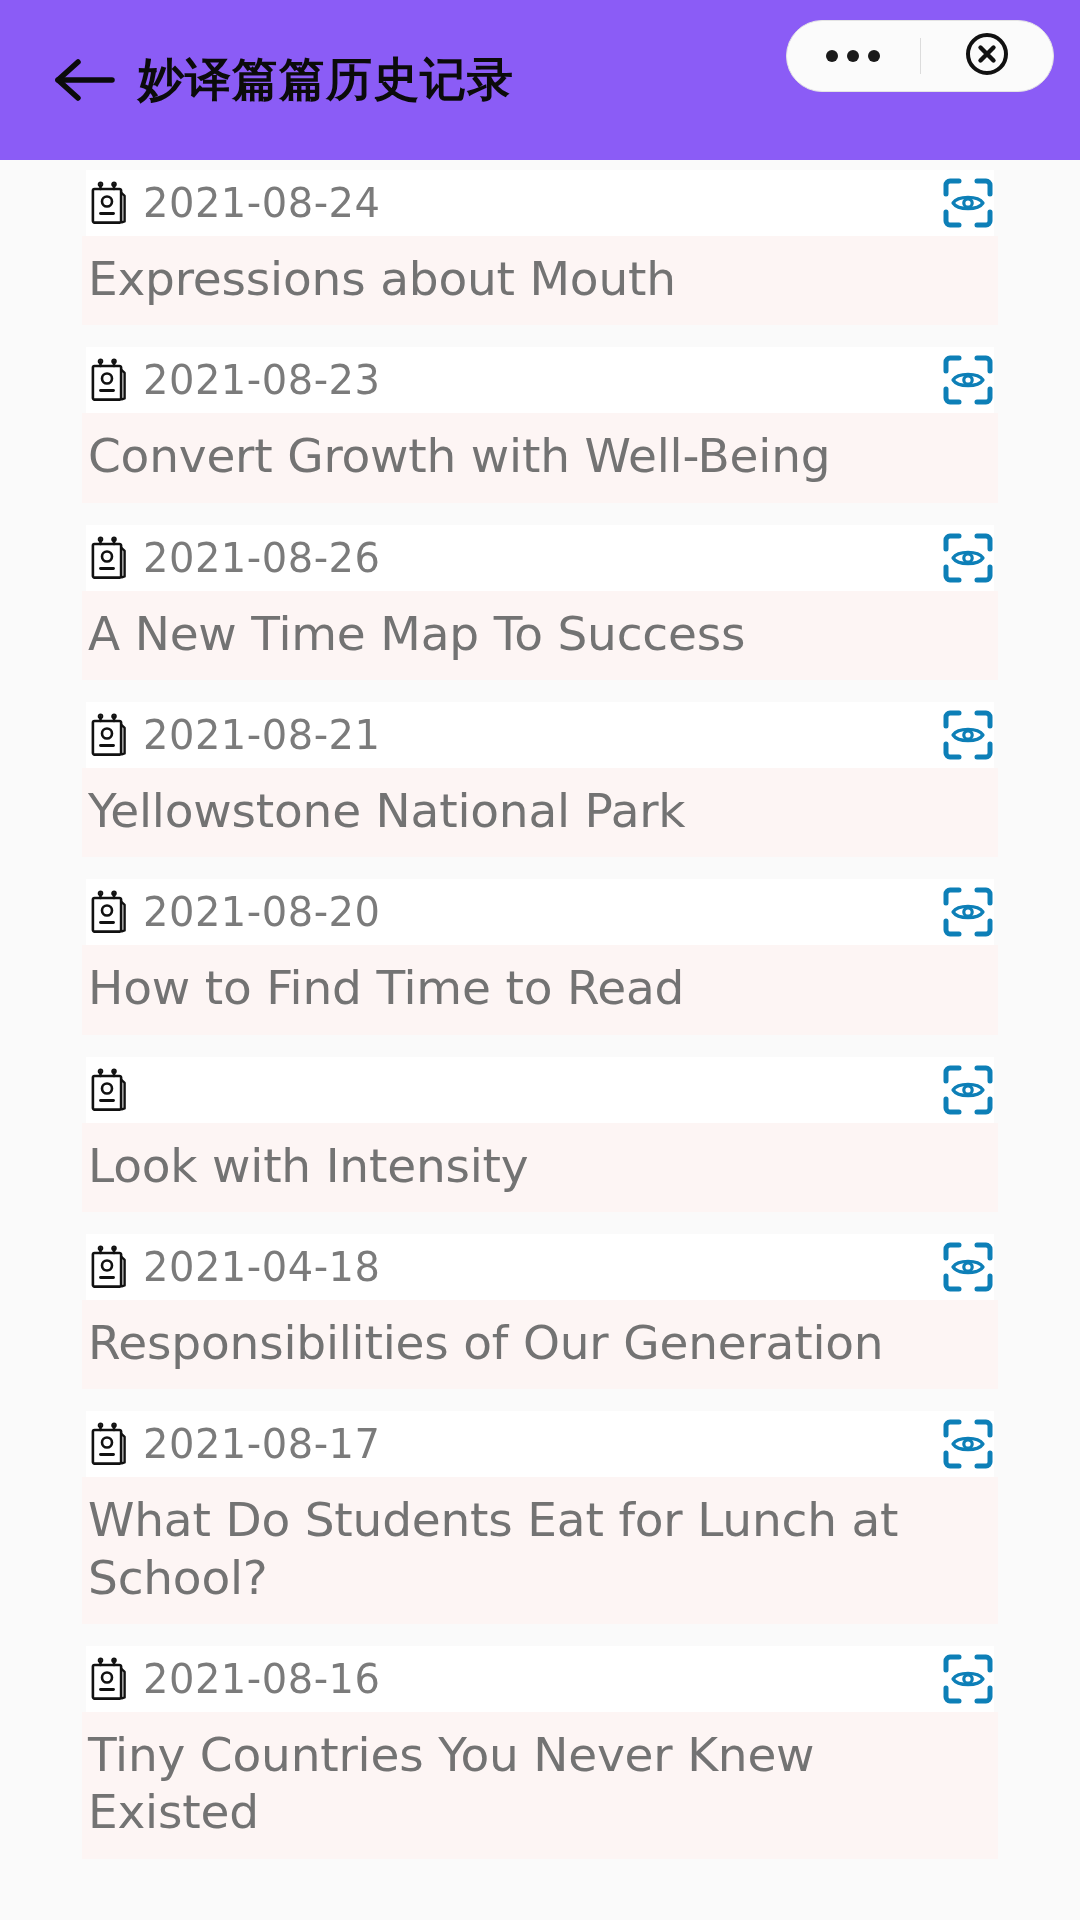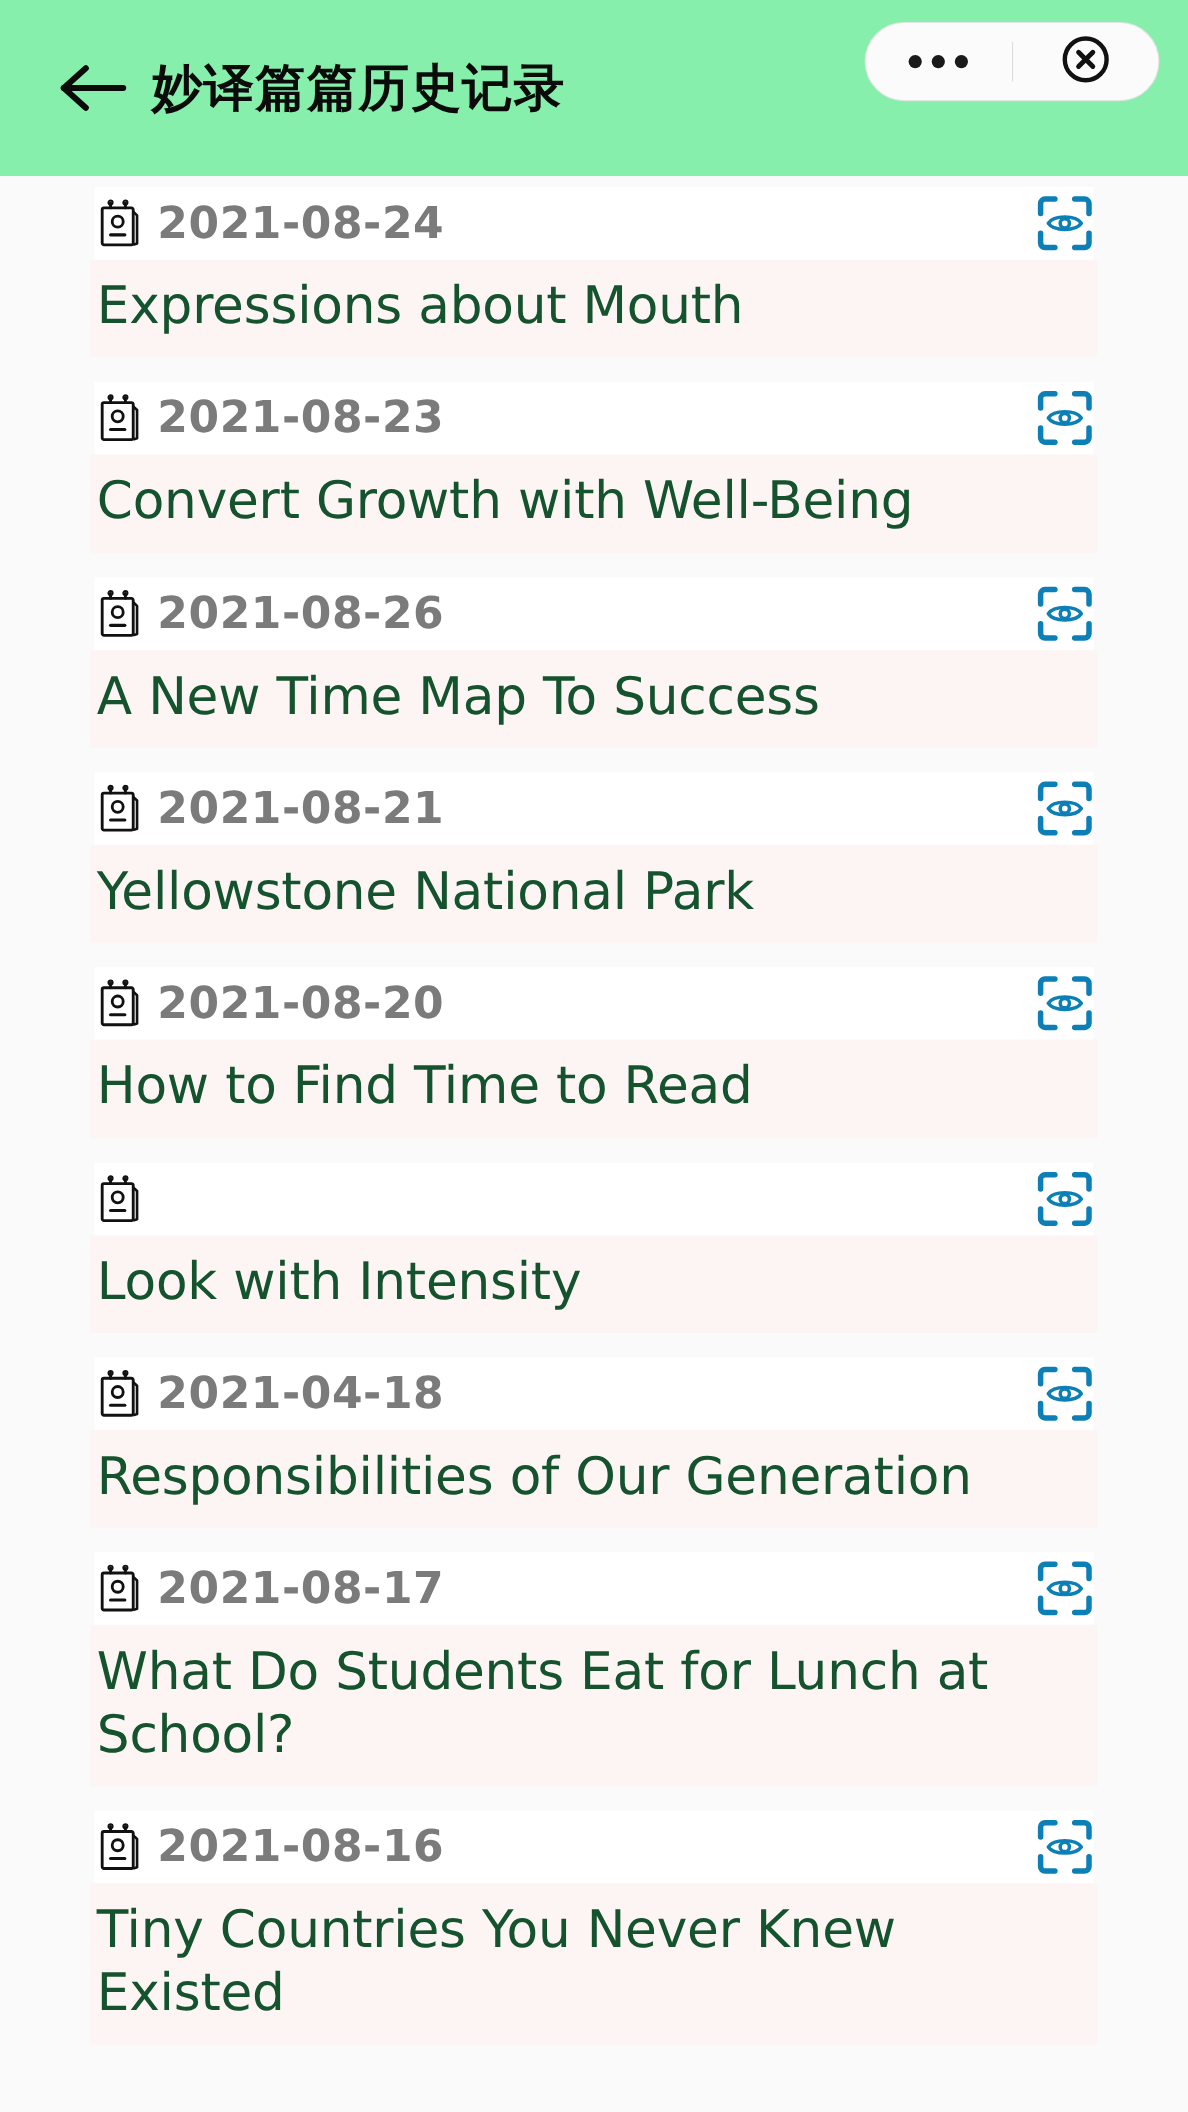--- a/index.html
+++ b/index.html
@@ -10,21 +10,21 @@
     background: #fafafa;
     font-family: "Liberation Sans", "DejaVu Sans", sans-serif;
     -webkit-font-smoothing: antialiased;
     overflow: hidden;
   }
 
   
   .navbar {
     position: relative;
     height: 160px;
-    background: #86efac;
+    background: #8b5cf6;
     display: flex;
     align-items: center;
     box-sizing: border-box;
     padding-left: 48px;
   }
 
   .back-btn {
     width: 74px;
     height: 74px;
     display: flex;
@@ -97,21 +97,20 @@
 
   .date-row {
     position: relative;
     display: flex;
     align-items: center;
     background: #ffffff;
     margin: 0 86px 0 86px;
     height: 66px;
     padding-left: 2px;
     box-sizing: border-box;
-    font-weight: bold;
   }
 
   .memo-icon {
     width: 40px;
     height: 44px;
     flex: none;
     display: block;
   }
 
   .date-text {
@@ -135,21 +134,21 @@
 
   .title-row {
     background: #fdf5f4;
     margin: 0 82px 0 82px;
     padding: 14px 10px 18px 6px;
     box-sizing: border-box;
   }
 
   .title-text {
     font-size: 47px;
-    color: #14532d;
+    color: #737373;
     line-height: 1.22;
     letter-spacing: -0.2px;
     font-family: "DejaVu Sans", "Liberation Sans", sans-serif;
     word-break: normal;
   }
 
   .item-gap {
     height: 22px;
     background: #fafafa;
   }

